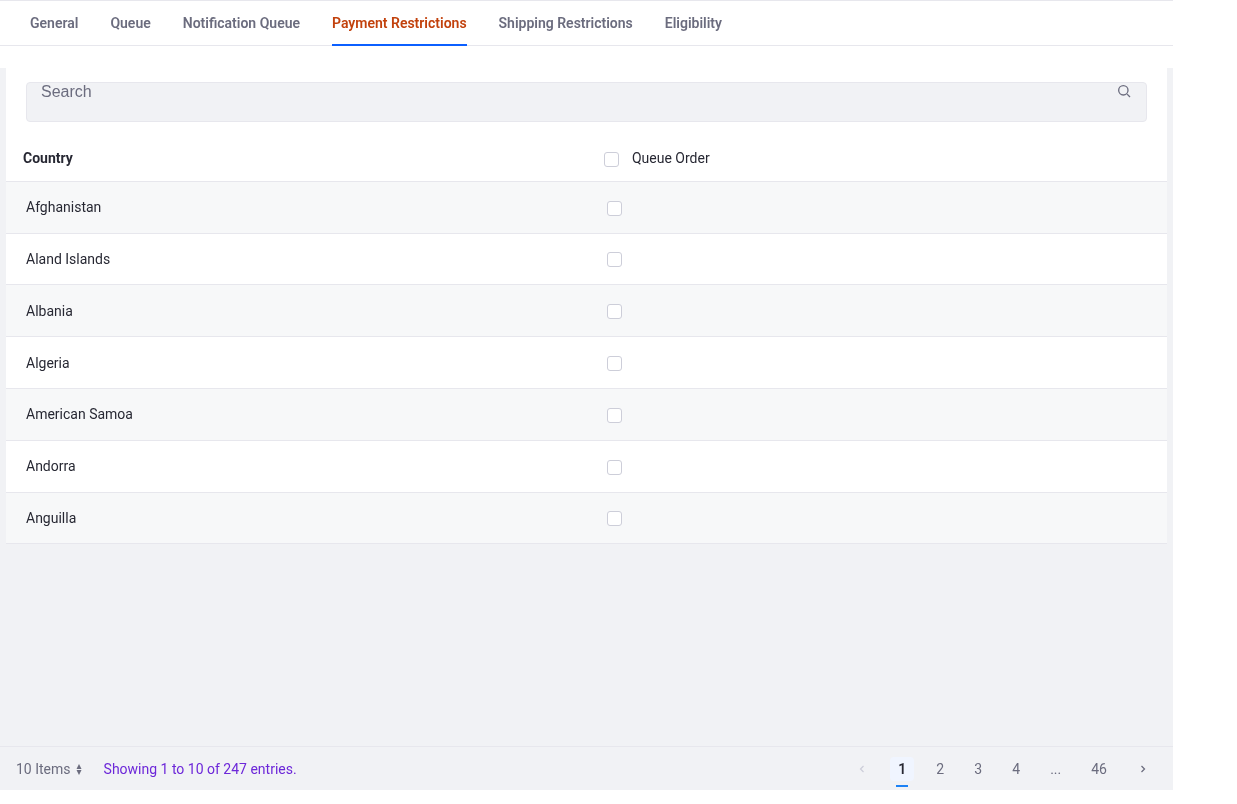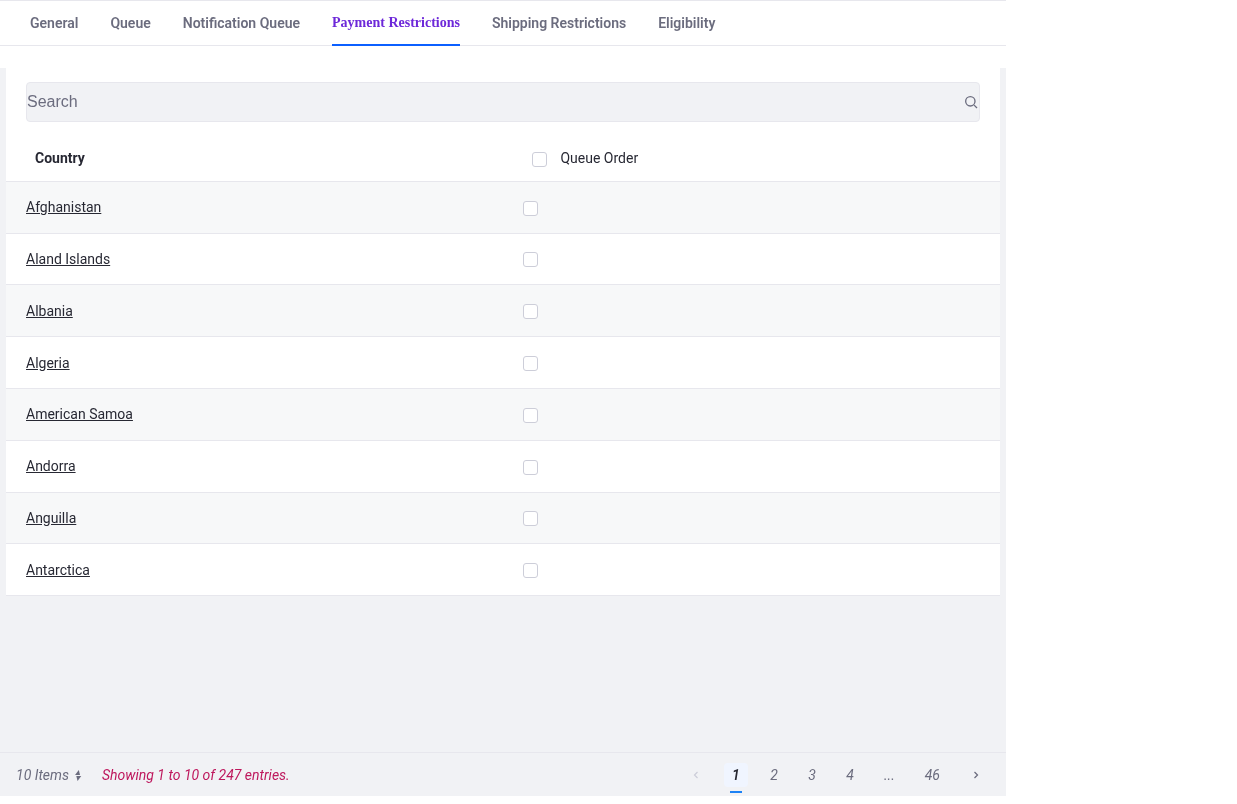--- a/index.html
+++ b/index.html
@@ -7,21 +7,21 @@
       margin: 0;
       padding: 0;
     }
     body {
       font-family: -apple-system, BlinkMacSystemFont, "Segoe UI", Roboto, Helvetica, Arial, sans-serif;
       background: #fff;
       color: #272833;
       font-size: 14px;
     }
     .page-wrapper {
-      width: 1006px;
+      width: 1173px;
       height: 804px;
       position: relative;
       overflow: hidden;
       background: #fff;
     }
     
     
     .tabs-bar {
       border-top: 1px solid #e7e7ed;
       border-bottom: 1px solid #e7e7ed;
@@ -32,22 +32,21 @@
     .tab-item {
       padding: 14px 16px 14px 16px;
       font-size: 14px;
       font-weight: 600;
       color: #6b6c7e;
       cursor: pointer;
       white-space: nowrap;
       position: relative;
     }
     .tab-item.active {
-      color: #6d28d9;
-      font-family: Liberation Serif, serif;
+      color: #c2410c;
     }
     .tab-item.active::after {
       content: "";
       position: absolute;
       left: 16px;
       right: 16px;
       bottom: -1px;
       height: 2px;
       background: #0b5fff;
     }
@@ -68,22 +67,22 @@
     
     .search-wrap {
       padding: 14px 20px 14px 20px;
     }
     .search-box {
       background: #f1f2f5;
       border: 1px solid #e7e7ed;
       border-radius: 4px;
       height: 40px;
       display: flex;
-      align-items: center;
-      padding: 0 0;
+      align-items: flex-start;
+      padding: 0 14px;
     }
     .search-input {
       flex: 1;
       border: none;
       background: transparent;
       outline: none;
       font-size: 16px;
       color: #393a4a;
     }
     .search-input::placeholder {
@@ -98,34 +97,33 @@
     
     .table {
       width: 100%;
       border-collapse: collapse;
     }
     .table thead th {
       text-align: left;
       font-size: 14px;
       font-weight: 700;
       color: #272833;
-      padding: 14px 29px;
+      padding: 14px 17px;
       border-bottom: 1px solid #e7e7ed;
       background: #fff;
     }
     .th-money {
       font-weight: 400;
     }
     .th-money .chk, .td-money .chk {
       margin-right: 10px;
       vertical-align: middle;
     }
     .table tbody tr {
       border-bottom: 1px solid #e7e7ed;
-      text-decoration: underline;
     }
     .table tbody tr:nth-child(odd) {
       background: #f7f8f9;
     }
     .table tbody tr:nth-child(even) {
       background: #ffffff;
     }
     .table td {
       padding: 17px 20px;
       font-size: 14px;
@@ -140,50 +138,49 @@
       border: 1px solid #cdced9;
       border-radius: 3px;
       display: inline-block;
       cursor: pointer;
       background: #fff;
     }
 
     
     .footer-bar {
       position: absolute;
-      bottom: 8px;
+      bottom: 14px;
       left: 0;
       right: 0;
       height: 44px;
       background: #f1f2f5;
       border-top: 1px solid #e7e7ed;
       display: flex;
       align-items: center;
       padding: 0 16px;
       font-size: 14px;
       color: #6b6c7e;
-      font-style: italic;
     }
     .items-per {
       display: flex;
       align-items: center;
       color: #6b6c7e;
       cursor: pointer;
     }
     .items-per .sort-icon {
       margin-left: 6px;
       font-size: 10px;
       line-height: 1;
       display: inline-flex;
       flex-direction: column;
     }
     .items-per .sort-icon span { line-height: 6px; }
     .showing {
       margin-left: 22px;
-      color: #be185d;
+      color: #6d28d9;
     }
     .spacer { flex: 1; }
     .pager {
       display: flex;
       align-items: center;
       gap: 14px;
     }
     .pager-btn {
       min-width: 24px;
       height: 24px;
@@ -282,24 +279,20 @@
             <tr>
               <td class="col-country"><span>American Samoa</span></td>
               <td class="col-money td-money"><span class="chk"></span></td>
             </tr>
             <tr>
               <td class="col-country"><span>Andorra</span></td>
               <td class="col-money td-money"><span class="chk"></span></td>
             </tr>
             <tr>
               <td class="col-country"><span>Anguilla</span></td>
-              <td class="col-money td-money"><span class="chk"></span></td>
-            </tr>
-            <tr>
-              <td class="col-country"><span>Antarctica</span></td>
               <td class="col-money td-money"><span class="chk"></span></td>
             </tr>
           </tbody>
       </table>
 
     </div>
   </div>
 
   <div class="footer-bar">
     <div class="items-per">

